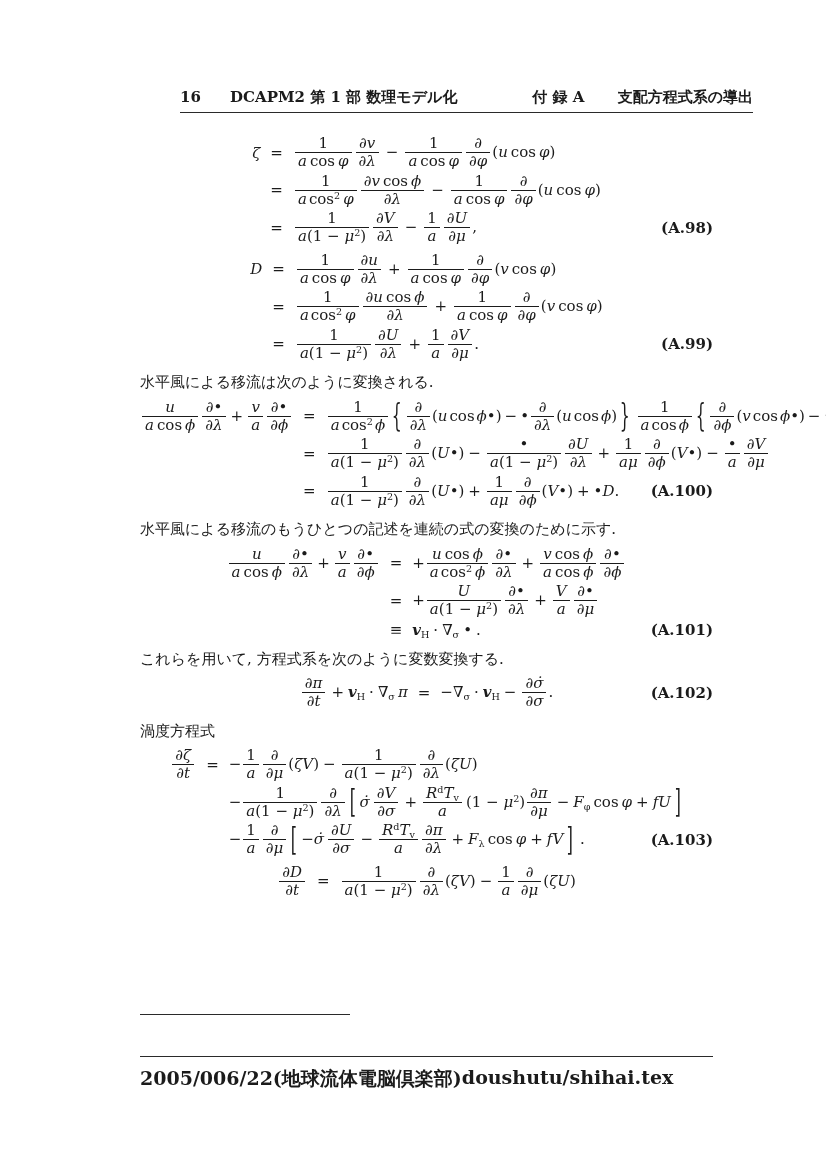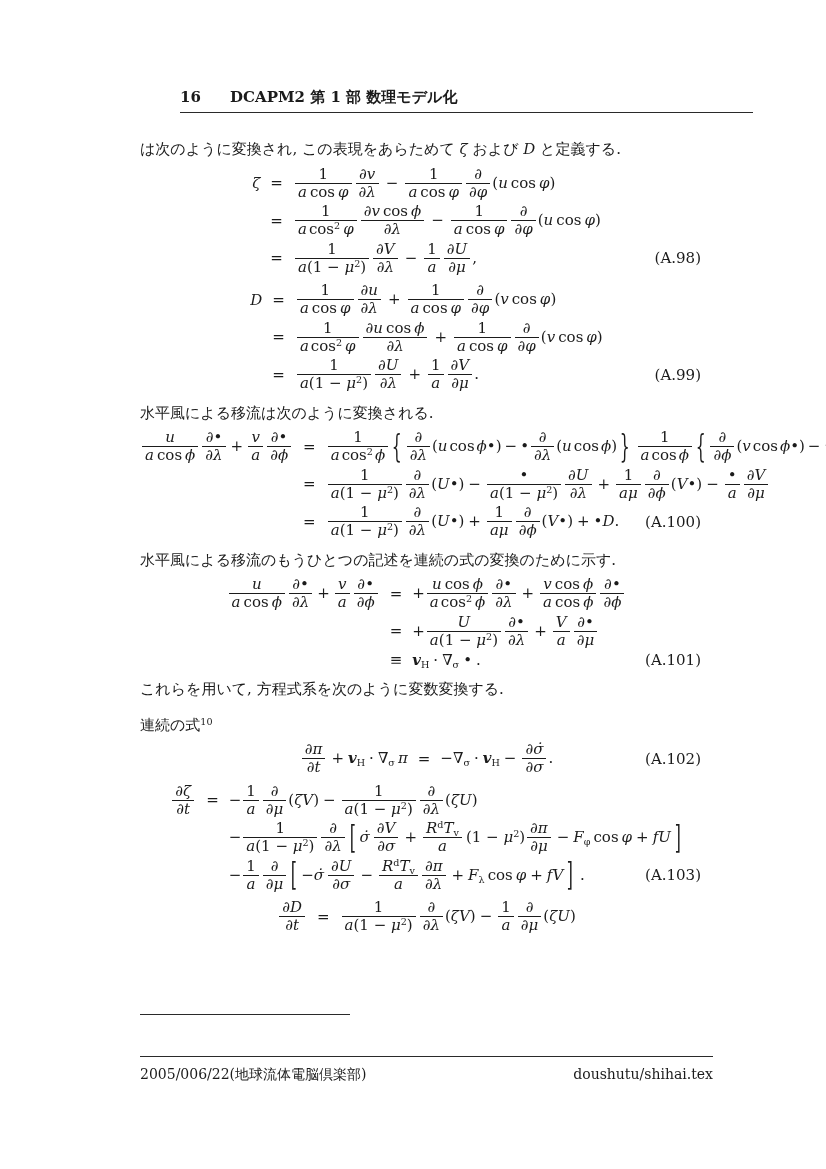--- a/index.html
+++ b/index.html
@@ -13,52 +13,55 @@
   .content{position:absolute;top:130px;left:140px;width:573px;}
   p.body{margin:8px 0 4px;line-height:1.5;}
   p.label{margin:2px 0 0;line-height:1.5;}
   .eqblock{position:relative;margin:4px 0;}
   .eqtable{display:table;margin:0 auto;border-collapse:collapse;}
   .eqrow{display:table-row;}
   .eqcell{display:table-cell;vertical-align:middle;white-space:nowrap;padding:1px 0;}
   .eqcell.lhs{text-align:right;}
   .eqcell.rel{padding:1px 10px;text-align:center;}
   .eqcell.rhs{text-align:left;}
-  .eqnum{position:absolute;right:12px;}
+  .eqnum{position:absolute;right:0;font-weight:bold;}
   .fr{display:inline-block;vertical-align:middle;text-align:center;margin:0 2px;}
   .frn{display:block;padding:0 3px;border-bottom:1px solid #1b1b1b;line-height:1.15;}
   .frd{display:block;padding:0 3px;line-height:1.15;}
   .mi{font-style:italic;}
   .mu{font-style:normal;}
   .mb{font-style:italic;font-weight:bold;}
   .msup{font-size:64%;vertical-align:0.5em;line-height:0;}
   .msub{font-size:64%;vertical-align:-0.3em;line-height:0;}
   .mbig{display:inline-block;transform:scale(1.05,2.05);transform-origin:center;
         margin:0 2px;vertical-align:middle;font-weight:300;}
   .sp{display:inline-block;}
   .footnote{position:absolute;top:1014px;left:140px;width:573px;font-size:12px;}
   .frule{width:210px;border-top:1px solid #2a2a2a;margin:0 0 5px 0;}
   .footnote p{margin:0;line-height:1.4;}
   .footer{position:absolute;top:1056px;left:140px;width:573px;border-top:1px solid #2a2a2a;
-          padding-top:9px;display:flex;justify-content:space-between;font-size:14px;}
+          padding-top:9px;display:flex;justify-content:flex-start;font-size:19px;font-weight:bold;}
 </style>
 </head>
 <body>
 
 <div class="page">
 
   <div class="header">
     <span class="hleft">
       <span class="pnum">16</span>
       <span>DCAPM2 第 1 部 数理モデル化</span>
     </span>
+    <span class="hright">
+      <span class="rlabel">付 録 A</span>
+      <span>支配方程式系の導出</span>
+    </span>
   </div>
 
   <div class="content">
-    <p class="body"><span class="mu">は次のように変換され, この表現をあらためて </span><span class="mi">ζ</span><span class="mu"> および </span><span class="mi">D</span><span class="mu"> と定義する.</span></p>
 
     <div class="eqblock">
         <span class="eqtable">
           <span class="eqrow">
             <span class="eqcell lhs"><span class="mi">ζ</span></span>
             <span class="eqcell rel">=</span>
             <span class="eqcell rhs"><span class="fr"><span class="frn"><span class="mu">1</span></span><span class="frd"><span class="mi">a</span><span class="sp" style="width: 3px;"></span><span class="mu">cos</span><span class="sp" style="width: 3px;"></span><span class="mi">φ</span></span></span><span class="fr"><span class="frn"><span class="mi">∂v</span></span><span class="frd"><span class="mi">∂λ</span></span></span><span class="sp" style="width: 5px;"></span><span class="mu">−</span><span class="sp" style="width: 5px;"></span><span class="fr"><span class="frn"><span class="mu">1</span></span><span class="frd"><span class="mi">a</span><span class="sp" style="width: 3px;"></span><span class="mu">cos</span><span class="sp" style="width: 3px;"></span><span class="mi">φ</span></span></span><span class="fr"><span class="frn"><span class="mi">∂</span></span><span class="frd"><span class="mi">∂φ</span></span></span><span class="mu">(</span><span class="mi">u</span><span class="sp" style="width: 3px;"></span><span class="mu">cos</span><span class="sp" style="width: 3px;"></span><span class="mi">φ</span><span class="mu">)</span></span>
           </span>
           <span class="eqrow">
             <span class="eqcell lhs"></span>
@@ -131,33 +134,33 @@
           </span>
           <span class="eqrow">
             <span class="eqcell lhs"></span>
             <span class="eqcell rel">≡</span>
             <span class="eqcell rhs"><span class="mb">v</span><span class="msub">H</span><span class="sp" style="width: 4px;"></span><span class="mu">·</span><span class="sp" style="width: 4px;"></span><span class="mu">∇</span><span class="msub">σ</span><span class="sp" style="width: 4px;"></span><span class="mu">•</span><span class="sp" style="width: 4px;"></span><span class="mu">.</span></span>
           </span>
         </span>
         <span class="eqnum" style="top: 76px;">(A.101)</span>
       </div>
 
-    <p class="body" style="margin-bottom:13px;"><span class="mu">これらを用いて, 方程式系を次のように変数変換する.</span></p>
-    <p class="label"><span class="mu">連続の式</span><span class="msup">10</span></p>
+    <p class="body" style="margin-bottom:4px;"><span class="mu">これらを用いて, 方程式系を次のように変数変換する.</span></p>
     <div class="eqblock">
         <span class="eqtable">
           <span class="eqrow">
             <span class="eqcell lhs"><span class="fr"><span class="frn"><span class="mi">∂π</span></span><span class="frd"><span class="mi">∂t</span></span></span><span class="sp" style="width: 4px;"></span><span class="mu">+</span><span class="sp" style="width: 4px;"></span><span class="mb">v</span><span class="msub">H</span><span class="sp" style="width: 4px;"></span><span class="mu">·</span><span class="sp" style="width: 4px;"></span><span class="mu">∇</span><span class="msub">σ</span><span class="sp" style="width: 3px;"></span><span class="mi">π</span></span>
             <span class="eqcell rel">=</span>
             <span class="eqcell rhs"><span class="mu">−∇</span><span class="msub">σ</span><span class="sp" style="width: 4px;"></span><span class="mu">·</span><span class="sp" style="width: 4px;"></span><span class="mb">v</span><span class="msub">H</span><span class="sp" style="width: 4px;"></span><span class="mu">−</span><span class="sp" style="width: 4px;"></span><span class="fr"><span class="frn"><span class="mi">∂σ̇</span></span><span class="frd"><span class="mi">∂σ</span></span></span><span class="mu">.</span></span>
           </span>
         </span>
         <span class="eqnum" style="top: 9.75px;">(A.102)</span>
       </div>
 
+    <p class="body"><span class="mu">渦度方程式</span></p>
     <div class="eqblock">
         <span class="eqtable">
           <span class="eqrow">
             <span class="eqcell lhs"><span class="fr"><span class="frn"><span class="mi">∂ζ</span></span><span class="frd"><span class="mi">∂t</span></span></span></span>
             <span class="eqcell rel">=</span>
             <span class="eqcell rhs"><span class="mu">−</span><span class="fr"><span class="frn"><span class="mu">1</span></span><span class="frd"><span class="mi">a</span></span></span><span class="fr"><span class="frn"><span class="mi">∂</span></span><span class="frd"><span class="mi">∂μ</span></span></span><span class="mu">(</span><span class="mi">ζV</span><span class="mu">)</span><span class="sp" style="width: 4px;"></span><span class="mu">−</span><span class="sp" style="width: 4px;"></span><span class="fr"><span class="frn"><span class="mu">1</span></span><span class="frd"><span class="mi">a</span><span class="mu">(1 − </span><span class="mi">μ</span><span class="msup">2</span><span class="mu">)</span></span></span><span class="fr"><span class="frn"><span class="mi">∂</span></span><span class="frd"><span class="mi">∂λ</span></span></span><span class="mu">(</span><span class="mi">ζU</span><span class="mu">)</span></span>
           </span>
           <span class="eqrow">
             <span class="eqcell lhs"></span>
             <span class="eqcell rel"></span>

